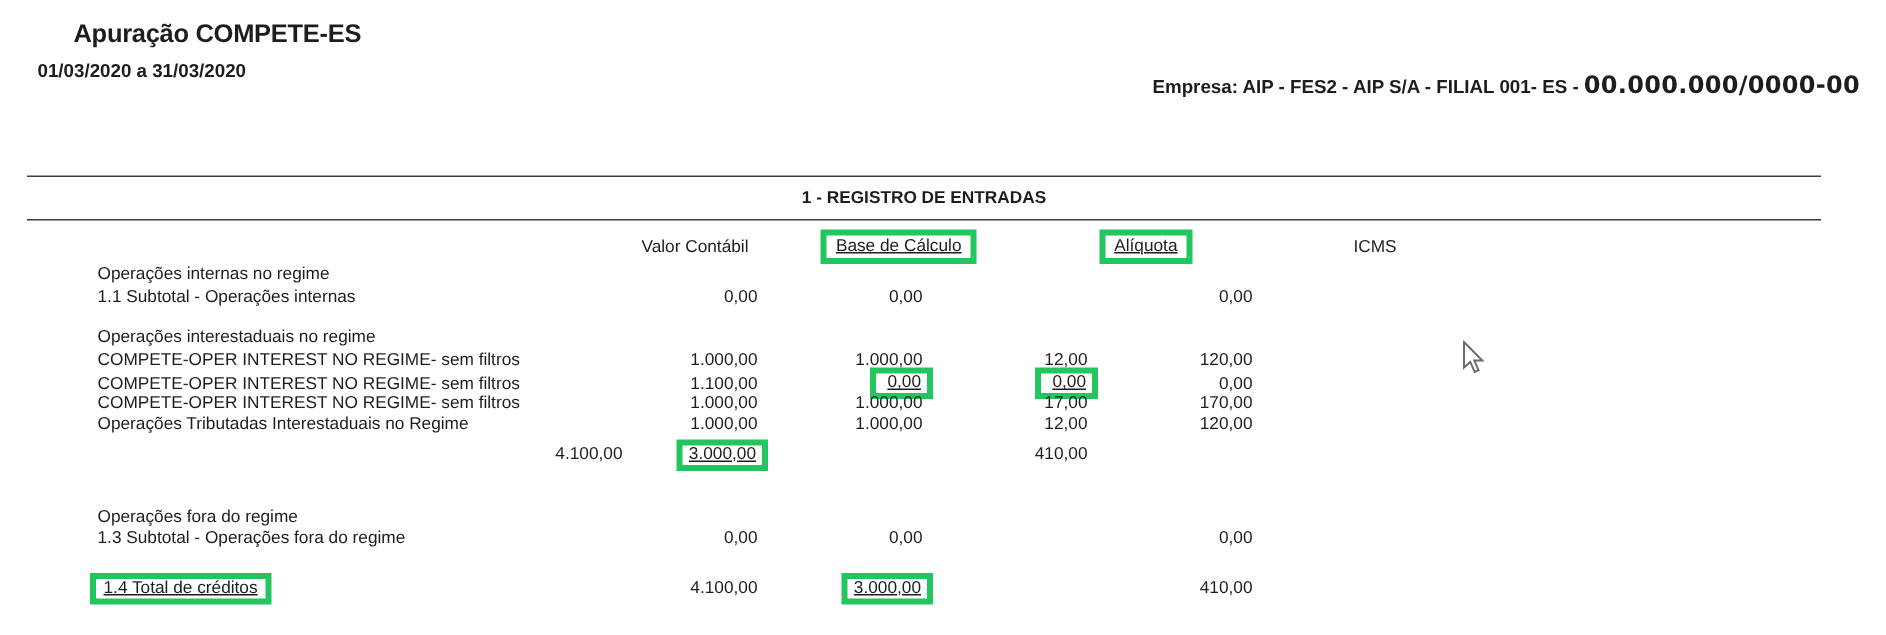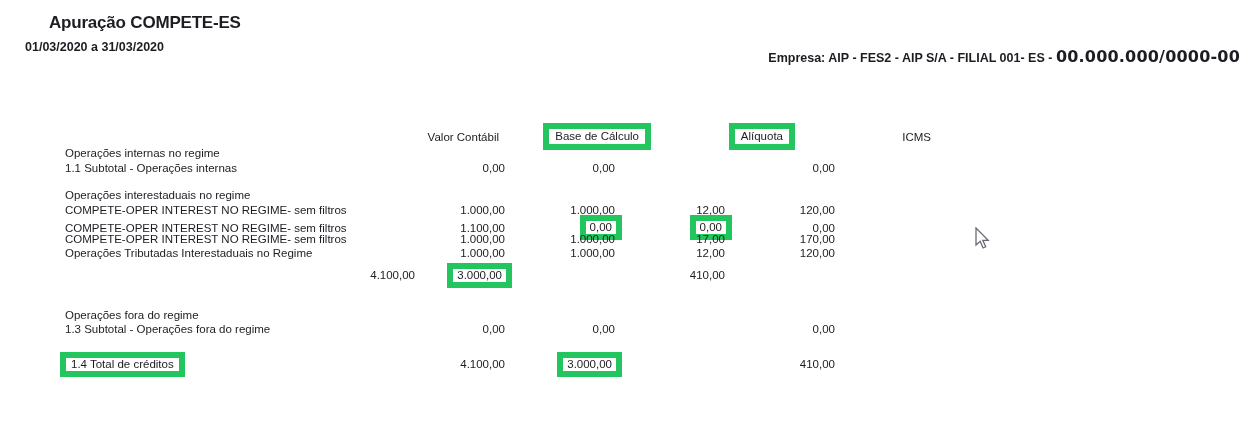--- a/index.html
+++ b/index.html
@@ -20,35 +20,38 @@
   .cell { overflow:visible; white-space:nowrap; }
   .cell.label { padding-left:7px; }
   .cell.num { text-align:right; }
 
   .col-headers { margin-top:8px; height:16px;gap:34px; }
   .rows { margin-top:5px; }
   .row { height:14.5px;margin-left:40px; }
   .row.spacer { height:13px; }
   .row.boxed-label-row { height:17px; margin-top:4px; }
 
-  .hl { display:inline-block; border:6px solid #22c55e; }
+  .hl { display:inline-block; border:4px solid #22c55e;text-decoration:underline; }
   .cell.num .hl { padding:0 4px 1px 4px; margin:-2px -7px -2px 0; min-width:42px; text-align:right; }
   .cell.label .hl { padding:0 5px 1px 5px; margin:-2px 0 -2px -5px; }
   .col-headers .cell.num .hl { min-width:0; padding:1px 6px 2px 6px; margin-right:-8px; }
 
   .cursor { position:absolute; left:974px; top:227px; width:16px; height:24px; }
 </style>
 </head>
 <body>
 
 <div class="report-title">Apuração COMPETE-ES</div>
 <div class="report-period">01/03/2020 a 31/03/2020</div>
 <div class="company-line"><span>Empresa: AIP - FES2 - AIP S/A - FILIAL 001- ES - </span><span class="cnpj">00.000.000/0000-00</span></div>
 
 <div class="table-wrap">
+  <div class="section-bar">
+    <span>1 - REGISTRO DE ENTRADAS</span>
+  </div>
 
   <div class="grid col-headers">
     <div class="cell label"></div>
     <div class="cell num"><span>Valor Contábil</span></div>
     <div class="cell num"><span class="hl">Base de Cálculo</span></div>
     <div class="cell num"><span class="hl">Alíquota</span></div>
     <div class="cell num"><span>ICMS</span></div>
   </div>
 
   <div class="rows">

